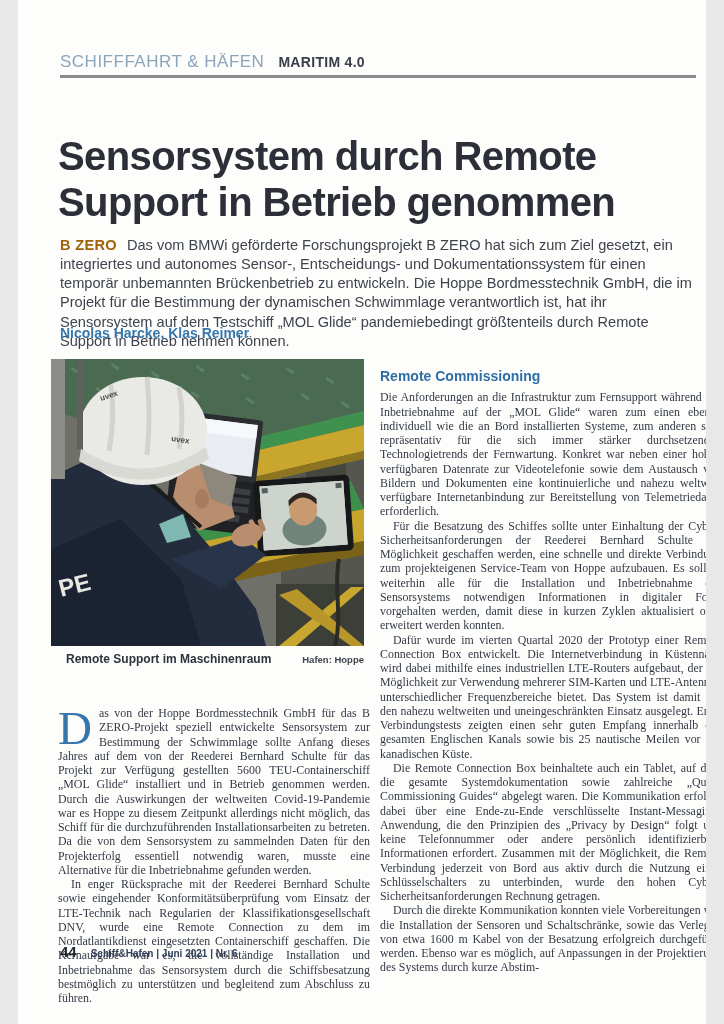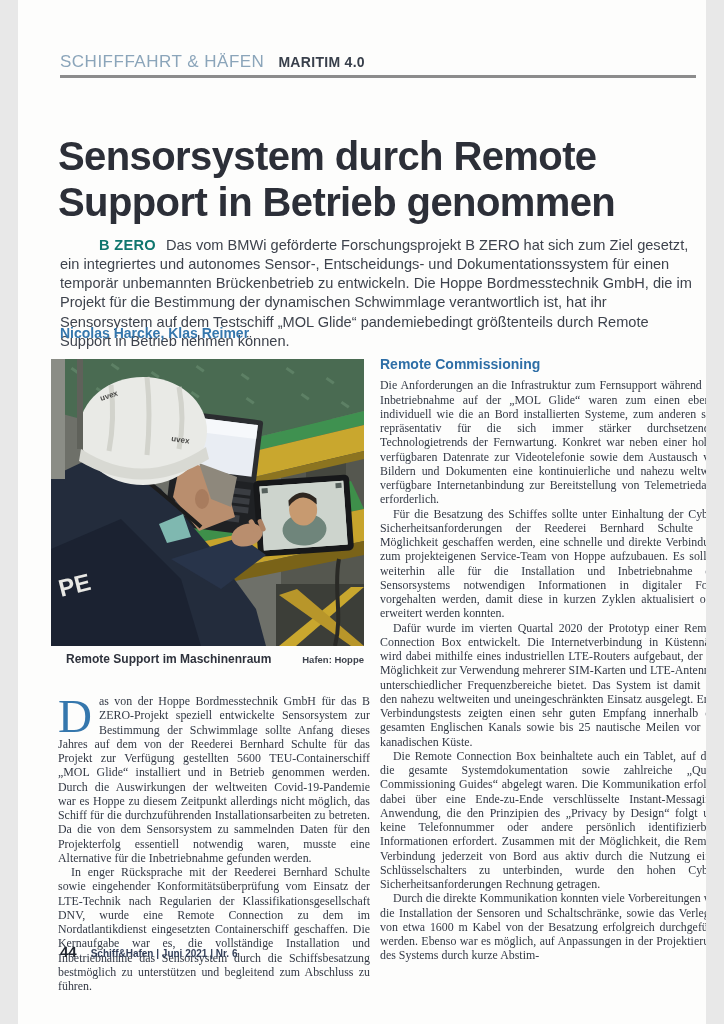--- a/index.html
+++ b/index.html
@@ -17,31 +17,31 @@
   .title{
     position:absolute;left:40px;top:106px;width:575px;
     font-size:40px;line-height:46px;font-weight:700;letter-spacing:-0.6px;
     color:#2c2f38;
   }
   
   .lead{
     position:absolute;left:42px;top:221px;width:642px;
     font-size:14.6px;line-height:19.3px;color:#3e434d;
   }
-  .lead .kick{color:#0f766e;font-weight:700;letter-spacing:.3px;margin-right:10px;margin-left:39px;}
+  .lead .kick{color:#a16207;font-weight:700;letter-spacing:.3px;margin-right:10px;}
   
   .authors{position:absolute;left:42px;top:325px;font-size:14px;font-weight:700;color:#3577ad;}
   
   .figure{position:absolute;left:33px;top:359px;width:313px;height:287px;overflow:hidden;background:#6e7069;}
   .figure svg{display:block;}
   .caption-row{position:absolute;left:42px;top:652px;width:304px;display:flex;justify-content:space-between;align-items:baseline;}
   .caption{font-size:12px;font-weight:700;color:#2e323c;padding-left:6px;}
   .credit{font-size:9.5px;font-weight:700;color:#3f444e;}
   
-  .serif{font-family:"Liberation Serif",serif;font-size:11.9px;line-height:14.25px;color:#333945;text-align:justify;}
+  .serif{font-family:"Liberation Serif",serif;font-size:11.9px;line-height:14.25px;color:#333945;text-align:justify;margin-top:12px;}
   .serif p{margin:0;}
   .serif p.indent{text-indent:13px;}
   .left-body{position:absolute;left:40px;top:694px;width:312px;}
   .dropcap{
     float:left;font-family:"Liberation Serif",serif;font-size:47px;line-height:40px;
     color:#3577ad;font-weight:400;padding:2px 7px 0 0;
   }
   .right-col{position:absolute;left:362px;top:357px;width:341px;}
   .col-heading{font-family:"Liberation Sans",sans-serif;font-size:14px;font-weight:700;color:#2e6ea6;margin:0 0 7px 0;text-align:left;}
   

